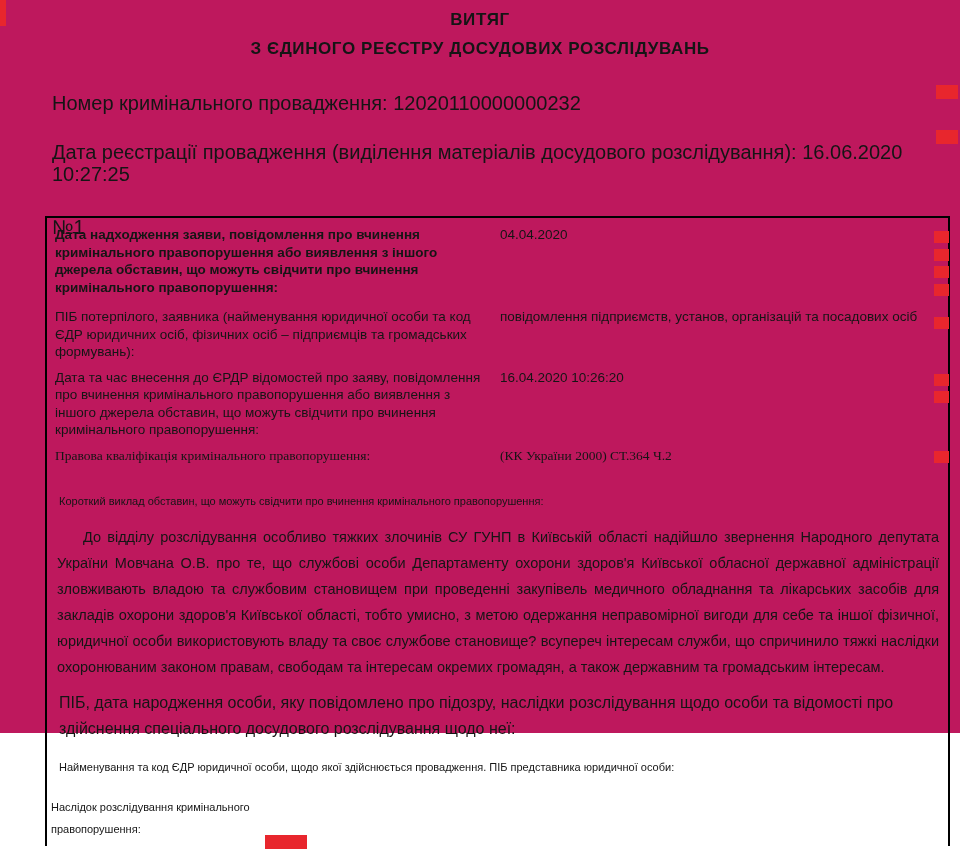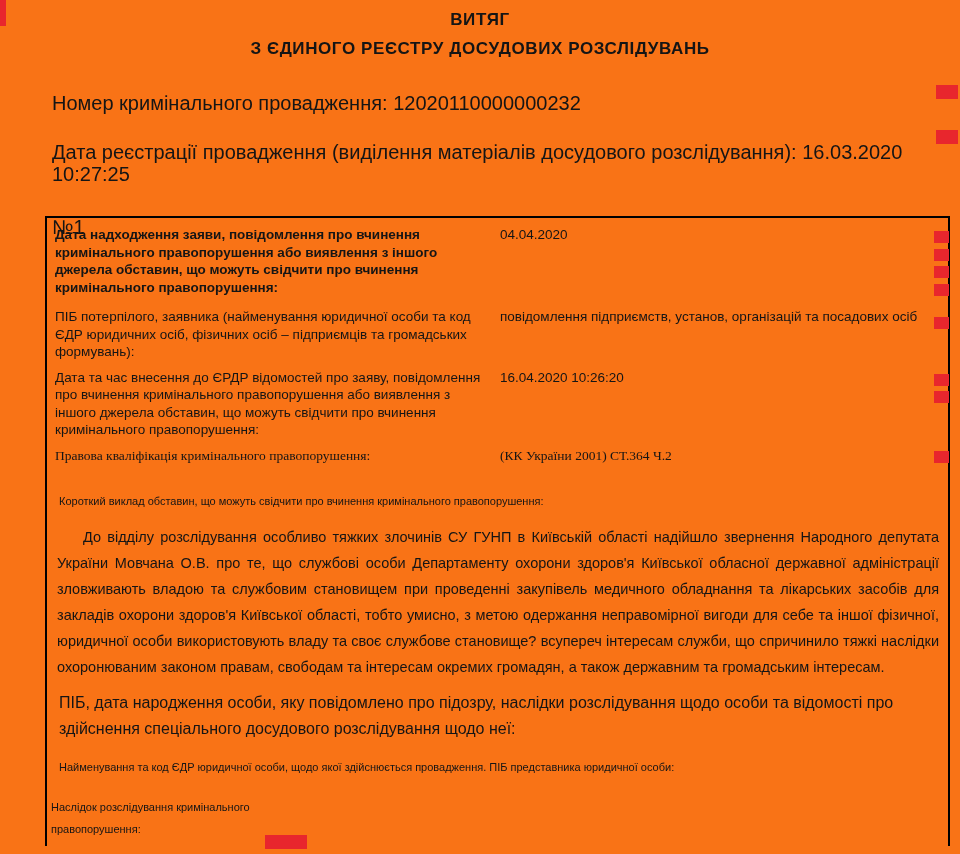--- a/index.html
+++ b/index.html
@@ -3,21 +3,21 @@
 <meta charset="utf-8">
 <style>
   * { margin:0; padding:0; box-sizing:border-box; }
   html, body {
     width:960px; height:854px;
     background:#ffffff;
     font-family:"Liberation Sans", sans-serif;
     color:#151515;
     overflow:hidden;
   }
-  .page { position:relative; width:960px; height:854px; background:#f97316; }
+  .page { position:relative; width:960px; height:733px; background:#be185d; }
 
   .title { text-align:center; font-weight:bold; font-size:17px; letter-spacing:0.6px; }
   .title-1 { padding-top:10px; }
   .title-2 { padding-top:9px; }
 
   .meta { margin-left:52px; font-size:20px; line-height:22px; }
   .case-line { margin-top:33px; }
   .reg-line { margin-top:27px; width:882px; }
   .record-no { margin-top:31px; }
 
@@ -69,21 +69,21 @@
 <div class="page">
 
   <div class="title title-1">ВИТЯГ</div>
   <div class="title title-2">З ЄДИНОГО РЕЄСТРУ ДОСУДОВИХ РОЗСЛІДУВАНЬ</div>
 
   <div class="meta case-line">
     <span>Номер кримінального провадження:</span>
     <span>12020110000000232</span>
   </div>
 
-  <div class="meta reg-line">Дата реєстрації провадження (виділення матеріалів досудового розслідування): 16.03.2020 10:27:25</div>
+  <div class="meta reg-line">Дата реєстрації провадження (виділення матеріалів досудового розслідування): 16.06.2020 10:27:25</div>
 
   <div class="meta record-no">№1</div>
 
   <div class="doc-table">
 
     <div class="pair-row row-1">
       <div class="pair-label">Дата надходження заяви, повідомлення про вчинення кримінального правопорушення або виявлення з іншого джерела обставин, що можуть свідчити про вчинення кримінального правопорушення:</div>
       <div class="pair-value">04.04.2020</div>
     </div>
 
@@ -92,21 +92,21 @@
       <div class="pair-value">повідомлення підприємств, установ, організацій та посадових осіб</div>
     </div>
 
     <div class="pair-row row-3">
       <div class="pair-label">Дата та час внесення до ЄРДР відомостей про заяву, повідомлення про вчинення кримінального правопорушення або виявлення з іншого джерела обставин, що можуть свідчити про вчинення кримінального правопорушення:</div>
       <div class="pair-value">16.04.2020 10:26:20</div>
     </div>
 
     <div class="pair-row row-4">
       <div class="pair-label">Правова кваліфікація кримінального правопорушення:</div>
-      <div class="pair-value">(КК України 2001) СТ.364 Ч.2</div>
+      <div class="pair-value">(КК України 2000) СТ.364 Ч.2</div>
     </div>
 
     <div class="section-label summary-label">Короткий виклад обставин, що можуть свідчити про вчинення кримінального правопорушення:</div>
 
     <div class="summary-text">До відділу розслідування особливо тяжких злочинів СУ ГУНП в Київській області надійшло звернення Народного депутата України Мовчана О.В. про те, що службові особи Департаменту охорони здоров'я Київської обласної державної адміністрації зловживають владою та службовим становищем при проведенні закупівель медичного обладнання та лікарських засобів для закладів охорони здоров'я Київської області, тобто умисно, з метою одержання неправомірної вигоди для себе та іншої фізичної, юридичної особи використовують владу та своє службове становище? всупереч інтересам служби, що спричинило тяжкі наслідки охоронюваним законом правам, свободам та інтересам окремих громадян, а також державним та громадським інтересам.</div>
 
     <div class="section-label suspect-label">ПІБ, дата народження особи, яку повідомлено про підозру, наслідки розслідування щодо особи та відомості про здійснення спеціального досудового розслідування щодо неї:</div>
 
     <div class="section-label legal-label">Найменування та код ЄДР юридичної особи, щодо якої здійснюється провадження. ПІБ представника юридичної особи:</div>
 

